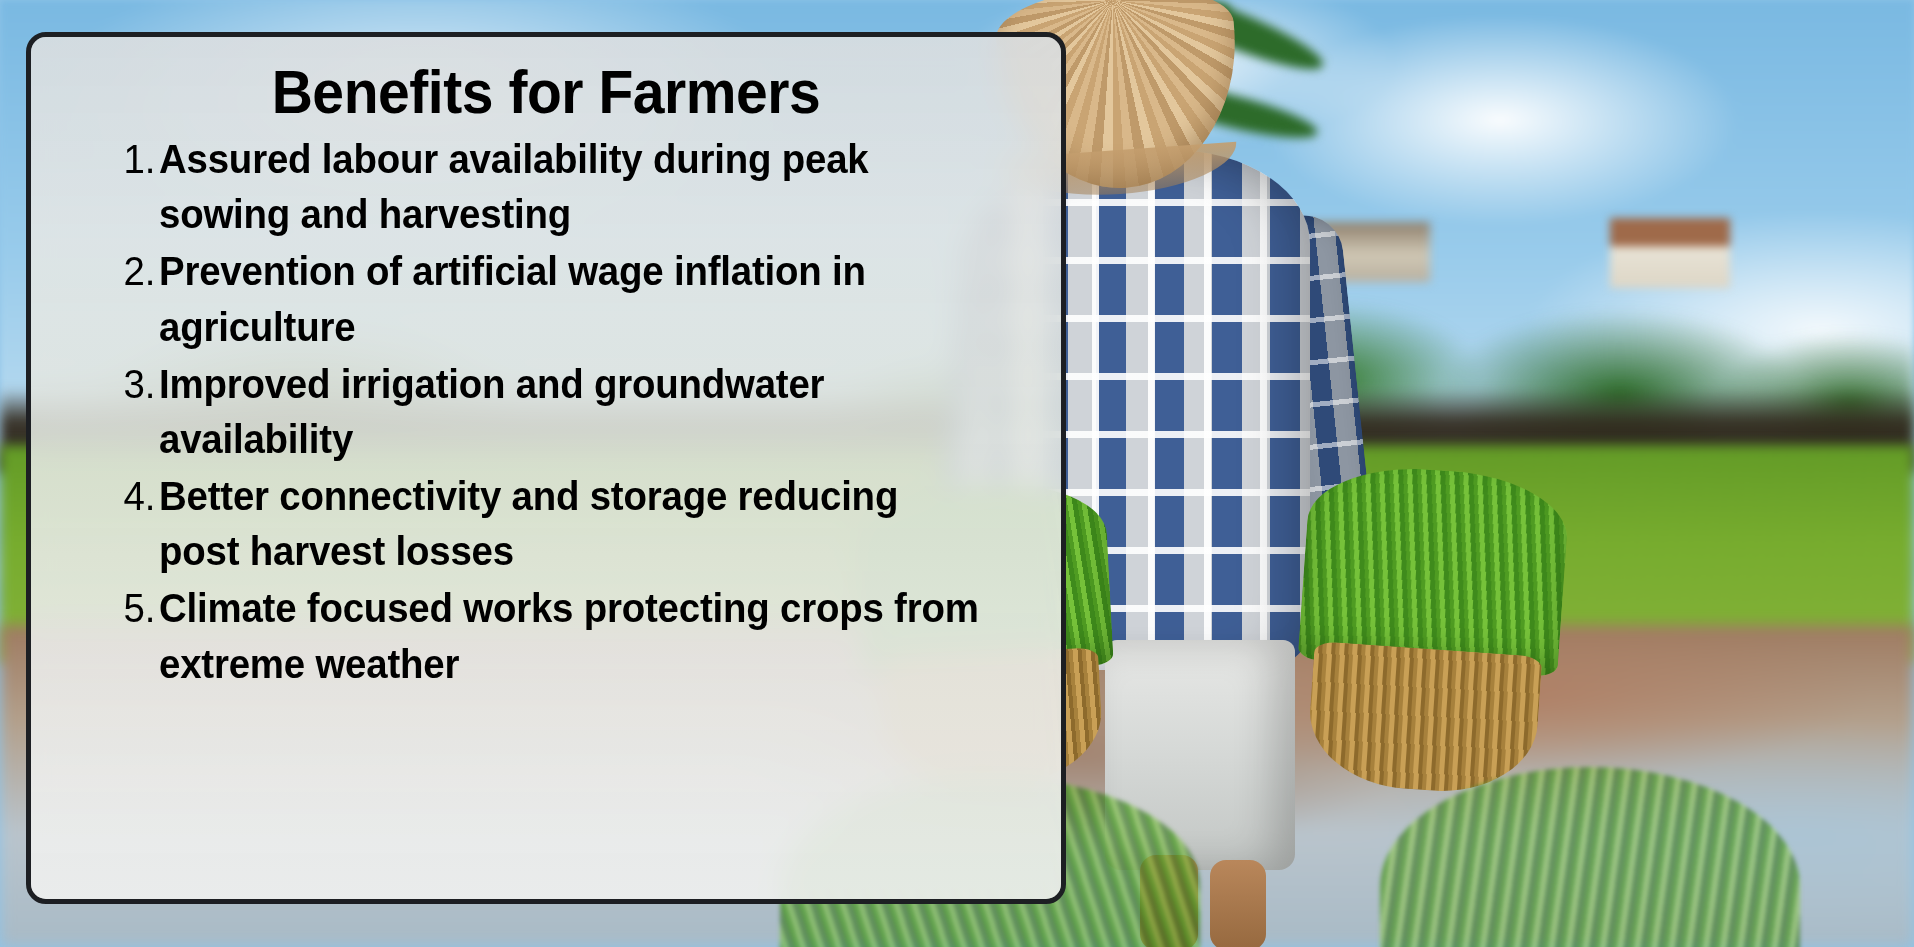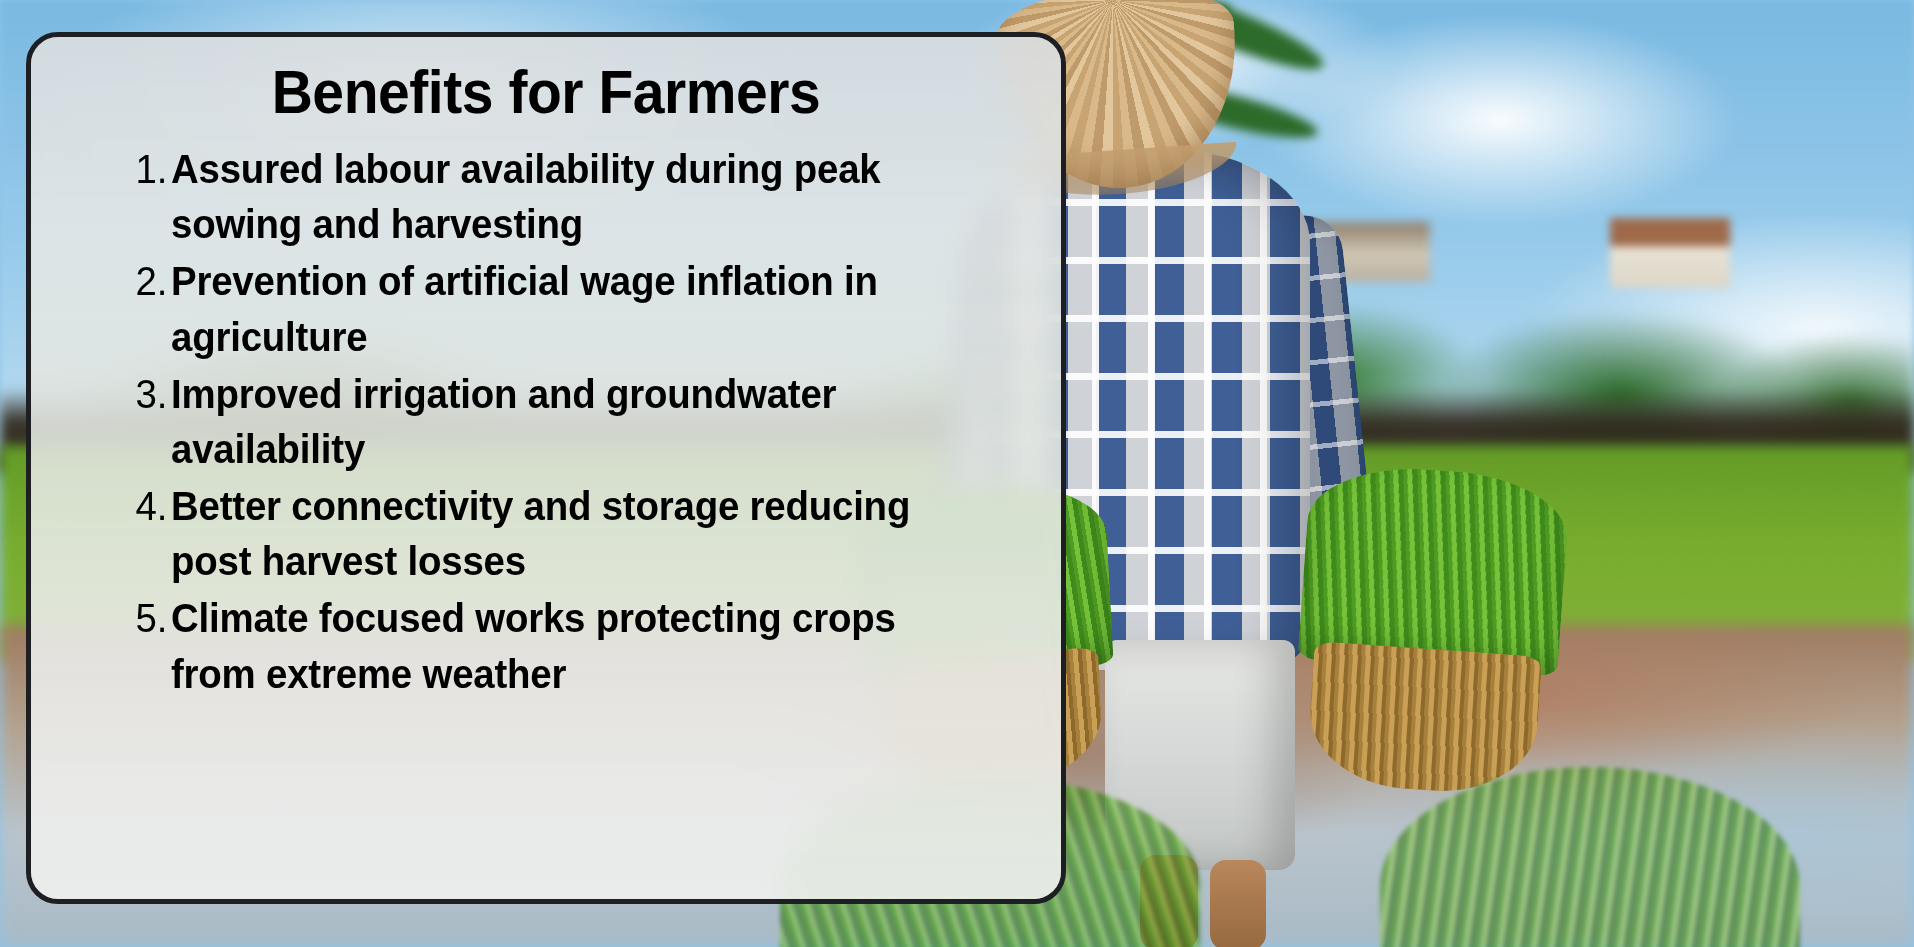--- a/index.html
+++ b/index.html
@@ -276,21 +276,21 @@
 
   
   #card {
     position: absolute;
     left: 26px;
     top: 32px;
     width: 1040px;
     height: 872px;
     box-sizing: border-box;
     border: 5px solid #1d1f23;
-    border-radius: 32px;
+    border-radius: 20px;
     background: rgba(236,238,238, 0.82);
     backdrop-filter: blur(14px);
     -webkit-backdrop-filter: blur(14px);
     overflow: hidden;
     padding: 0 28px;
   }
   #card::before {
     content: "";
     position: absolute;
     inset: 0;
@@ -310,21 +310,21 @@
     font-family: "Liberation Sans", sans-serif;
     font-weight: bold;
     font-size: 62px;
     line-height: 1.08;
     letter-spacing: -0.5px;
     color: #000;
     transform: scaleX(0.92);
   }
 
   #benefits-list {
-    margin: 16px;
+    margin: 4px;
     padding: 0 10px 0 96px;
     list-style: none;
     counter-reset: benefit;
   }
   #benefits-list li {
     counter-increment: benefit;
     position: relative;
     font-family: "Liberation Sans", sans-serif;
     font-weight: bold;
     font-size: 40px;

